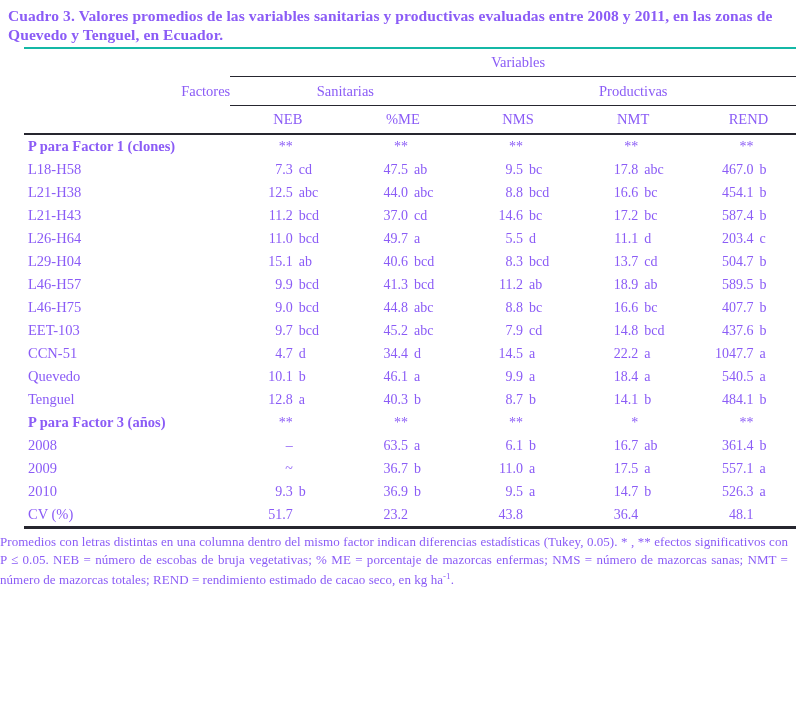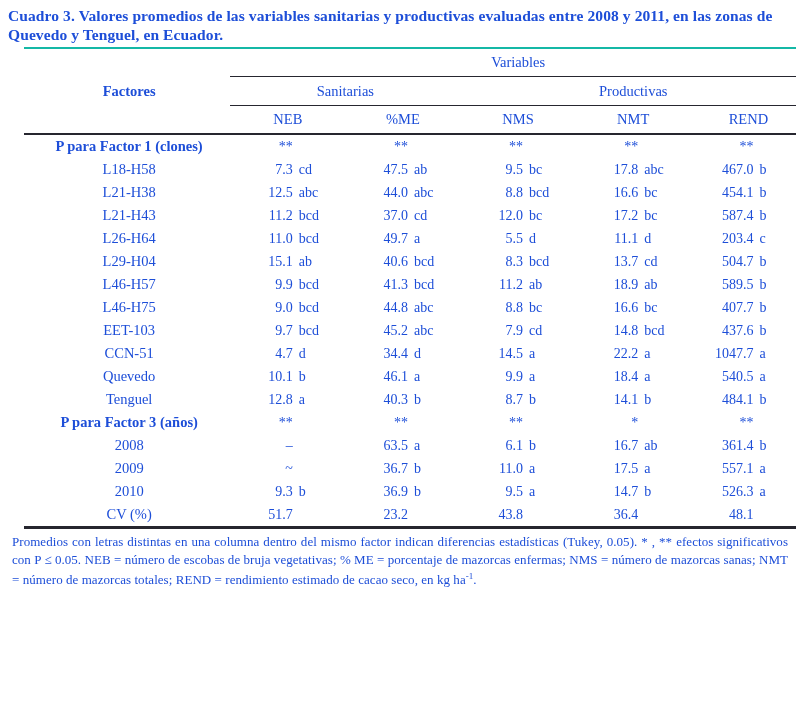--- a/index.html
+++ b/index.html
@@ -1,44 +1,44 @@
 <!DOCTYPE html>
 <html><head>
 <meta charset="utf-8">
 <style>
   html,body{margin:0;padding:0;}
   .page{
     width:796px;height:704px;background:#ffffff;box-sizing:border-box;
-    font-family:"Liberation Serif","DejaVu Serif",serif;color:#1d4ed8;
+    font-family:"Liberation Serif","DejaVu Serif",serif;color:#8b5cf6;
     overflow:hidden;
   }
   .caption{
     font-weight:bold;font-size:15.5px;line-height:19px;
     padding:6px 10px 3px 8px;letter-spacing:0.1px;
   }
   table.maintbl{
     border-collapse:collapse;table-layout:fixed;width:782px;margin-left:24px;
     border-top:2px solid #14b8a6;border-bottom:3px solid #26262f;
   }
   col.c-label{width:206px;}
   col.c-val{width:115px;}
   th{font-weight:normal;font-size:14.5px;padding:0;}
   .row-variables th{height:27px;vertical-align:middle;}
   .row-groups th{height:28px;vertical-align:middle;}
   .row-cols th{height:27px;vertical-align:middle;border-bottom:2px solid #26262f;text-align:center;}
   th.span-rule{border-bottom:1.3px solid #26262f;}
-  th.factores-cell{text-align:center;padding-left:4px;vertical-align:middle;font-weight:bold;}
+  th.factores-cell{text-align:right;padding-left:4px;vertical-align:middle;}
   tbody td{height:23px;font-size:14px;vertical-align:middle;padding:0;}
-  td.label{font-size:14.5px;text-align:center;padding-left:4px;white-space:nowrap;}
+  td.label{font-size:14.5px;text-align:left;padding-left:4px;white-space:nowrap;}
   tr.bold-row td.label{font-weight:bold;}
   td.val{text-align:center;white-space:nowrap;}
   .num{display:inline-block;width:48px;text-align:right;}
   .let{display:inline-block;width:32px;text-align:left;padding-left:6px;}
   .footnote{
-    font-size:13px;line-height:17.5px;padding:4px 8px 0 12px;
+    font-size:13px;line-height:17.5px;padding:4px 8px 0 0;
     text-align:justify;letter-spacing:0.05px;
   }
   .footnote sup{font-size:9px;}
 </style>
 </head>
 <body>
 
 <div class="page">
 
   <div class="caption">Cuadro 3. Valores promedios de las variables sanitarias y productivas evaluadas entre 2008 y 2011, en las zonas de Quevedo y Tenguel, en Ecuador.</div>
@@ -93,21 +93,21 @@
     <td class="val"><span class="num">12.5</span><span class="let">abc</span></td>
     <td class="val"><span class="num">44.0</span><span class="let">abc</span></td>
     <td class="val"><span class="num">8.8</span><span class="let">bcd</span></td>
     <td class="val"><span class="num">16.6</span><span class="let">bc</span></td>
     <td class="val"><span class="num">454.1</span><span class="let">b</span></td>
   </tr>
         <tr>
     <td class="label">L21-H43</td>
     <td class="val"><span class="num">11.2</span><span class="let">bcd</span></td>
     <td class="val"><span class="num">37.0</span><span class="let">cd</span></td>
-    <td class="val"><span class="num">12.0</span><span class="let">bc</span></td>
+    <td class="val"><span class="num">14.6</span><span class="let">bc</span></td>
     <td class="val"><span class="num">17.2</span><span class="let">bc</span></td>
     <td class="val"><span class="num">587.4</span><span class="let">b</span></td>
   </tr>
         <tr>
     <td class="label">L26-H64</td>
     <td class="val"><span class="num">11.0</span><span class="let">bcd</span></td>
     <td class="val"><span class="num">49.7</span><span class="let">a</span></td>
     <td class="val"><span class="num">5.5</span><span class="let">d</span></td>
     <td class="val"><span class="num">11.1</span><span class="let">d</span></td>
     <td class="val"><span class="num">203.4</span><span class="let">c</span></td>

